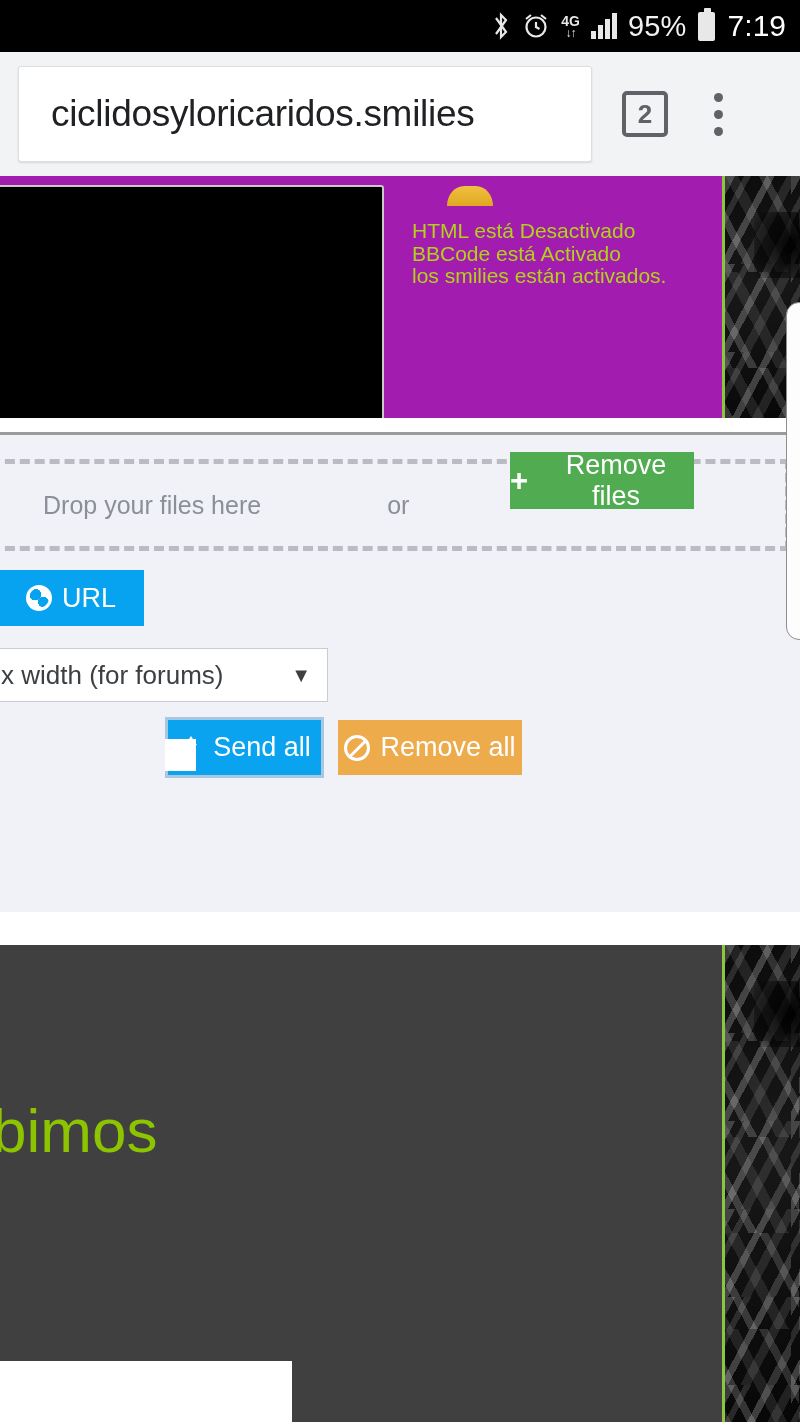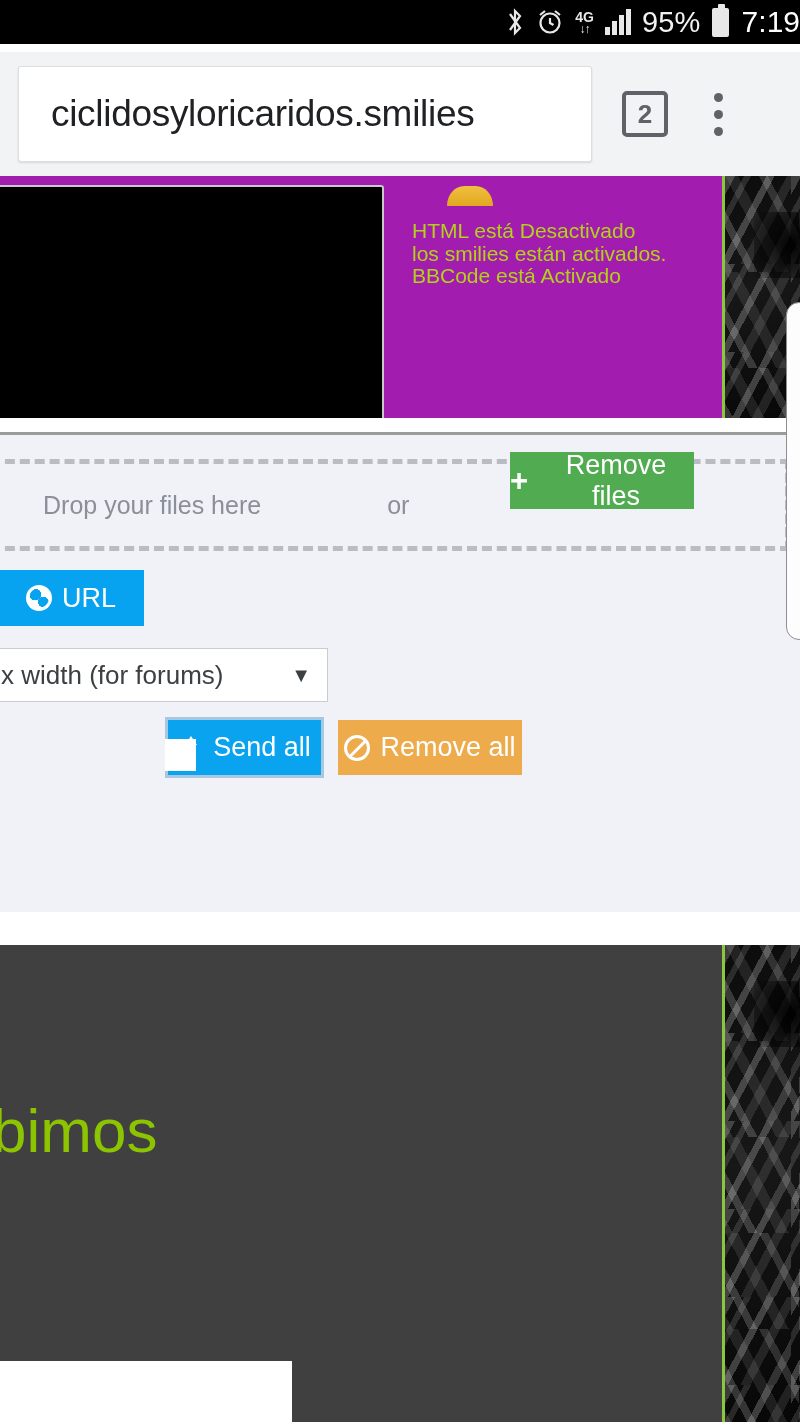--- a/index.html
+++ b/index.html
@@ -7,24 +7,24 @@
   html, body {
     width: 800px; height: 1422px;
     font-family: "Liberation Sans", "DejaVu Sans", sans-serif;
     background: #ffffff;
     overflow: hidden;
   }
   #screen { position: relative; width: 800px; height: 1422px; overflow: hidden; }
 
   
   .statusbar {
-    position: absolute; top: 0; left: 0; width: 800px; height: 44px;
+    position: absolute; top: 0; left: 0; width: 800px; height: 52px;
     background: #000000; color: #e8e8e8;
     display: flex; align-items: center; justify-content: flex-end;
-    gap: 11px;
+    padding-right: 14px; gap: 11px;
   }
   .sb-icon { display: inline-flex; align-items: center; justify-content: center; }
   .sb-text { font-size: 29px; font-weight: 500; letter-spacing: .2px; color: #f2f2f2; }
   .sb-time { font-size: 30px; font-weight: 500; color: #ffffff; margin-left: 2px; }
   .net-4g { display: flex; flex-direction: column; align-items: center; line-height: 1; }
   .net-4g .lbl { font-size: 14px; font-weight: 700; color: #e8e8e8; }
   .net-4g .arw { font-size: 12px; color: #e8e8e8; margin-top: -1px; letter-spacing: -1px; }
   .bars { display: flex; align-items: flex-end; gap: 2px; height: 26px; }
   .bars i { width: 5px; background: #e8e8e8; display: block; }
   .bars i:nth-child(1) { height: 8px; }
@@ -241,22 +241,22 @@
 
   <div class="viewport">
 
     <div class="forum-top">
       <div class="msg-textarea">
         <div class="resize-grip"></div>
       </div>
       <div class="smiley-bit"></div>
       <div class="forum-note">
         <div>HTML está Desactivado</div>
+        <div>BBCode está Activado</div>
         <div>los smilies están activados.</div>
-        <div>BBCode está Activado</div>
       </div>
       <div class="forum-texture">
         <div class="dimblock"></div>
       </div>
     </div>
 
     <div class="gap-white-1"></div>
     <div class="panel-divider"></div>
 
     <div class="upload-panel">

